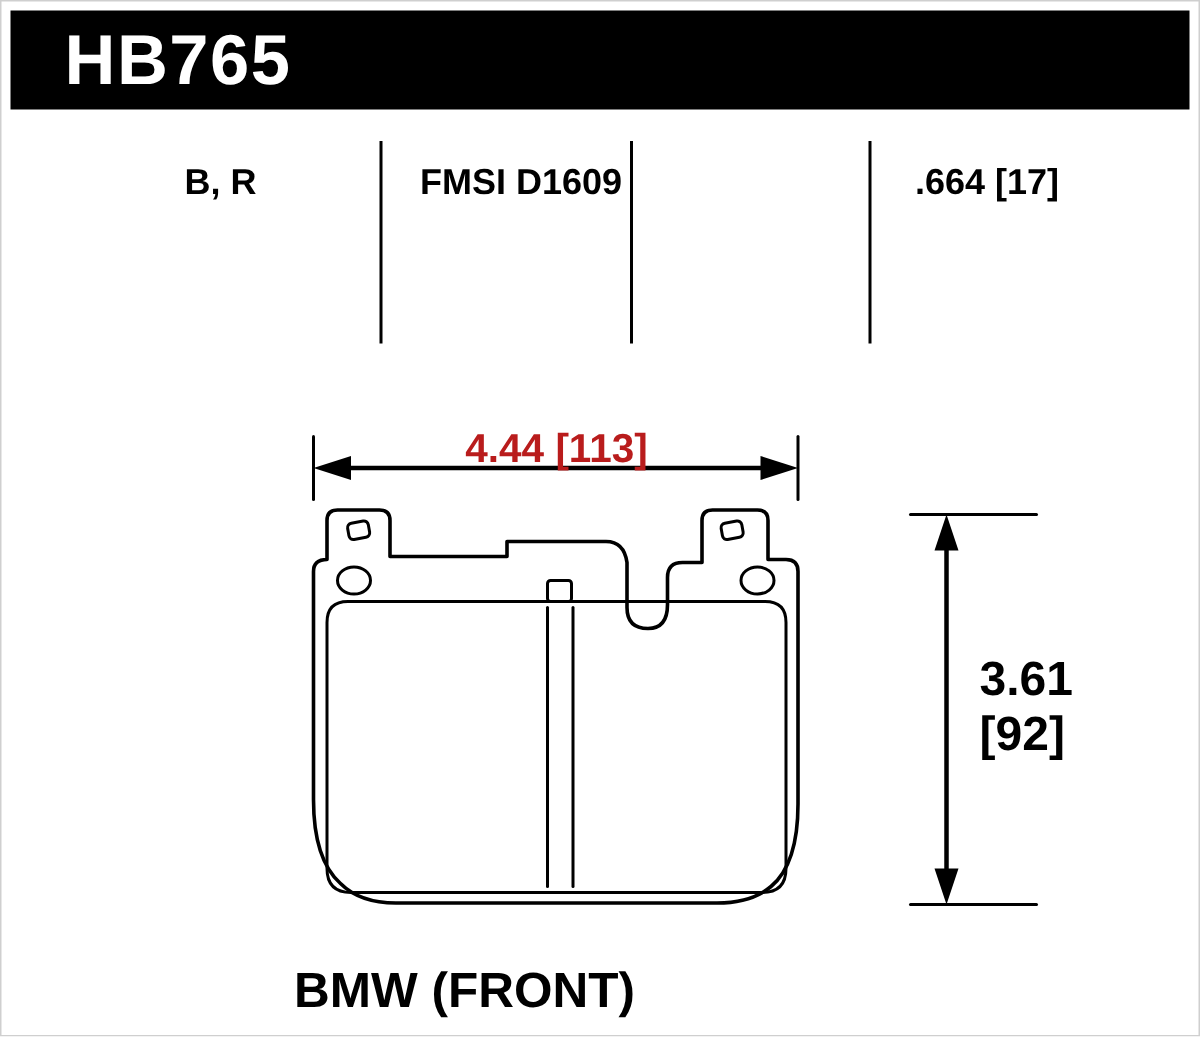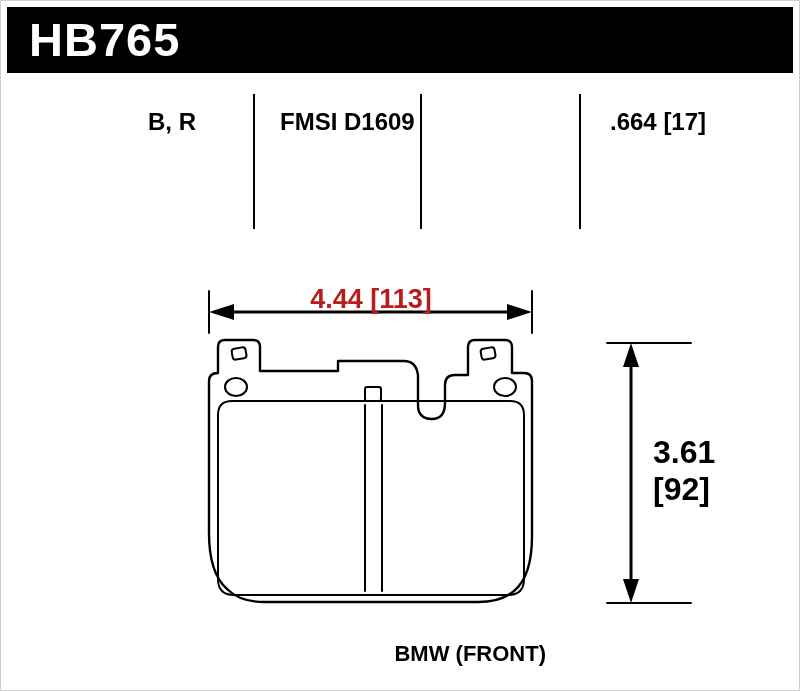--- a/index.html
+++ b/index.html
@@ -7,51 +7,51 @@
   .page {
     position:relative; width:800px; height:691px;
     background:#ffffff; border:1px solid #cfcfcf; overflow:hidden;
   }
   .header-bar {
     position:absolute; left:6px; top:6px; width:786px; height:66px;
     background:#000000; display:flex; align-items:center;
   }
   .part-number {
     color:#ffffff; font-size:47px; font-weight:bold; letter-spacing:1px;
-    padding-left:22px; line-height:66px;
+    padding-left:36px; line-height:66px;
   }
   .spec-text {
     position:absolute; font-size:24px; font-weight:bold; color:#000;
     white-space:nowrap;
   }
   .vsep { position:absolute; width:2px; background:#000; }
   .dim-width-label {
     position:absolute; left:240px; top:283px; width:260px;
     text-align:center; font-size:27px; font-weight:bold; color:#b91c1c;
   }
   .dim-height-label {
     position:absolute; left:652px; top:433px;
     font-size:32px; font-weight:bold; color:#000; line-height:37px;
   }
   .footer-app {
     position:absolute; left:195px; top:640px; width:350px;
-    text-align:right; font-size:22px; font-weight:bold; color:#000;
+    text-align:left; font-size:33px; font-weight:bold; color:#000;
   }
   svg.drawing { position:absolute; left:0; top:0; }
 </style>
 </head>
 <body>
 
 <div class="page">
 
   <div class="header-bar">
     <div class="part-number">HB765</div>
   </div>
 
-  <div class="spec-text" style="left:122px; top:107px;margin-left:25px;">B, R</div>
+  <div class="spec-text" style="left:122px; top:107px;">B, R</div>
   <div class="vsep" style="left:252px; top:93px; height:135px;"></div>
   <div class="spec-text" style="left:263px; top:107px;margin-left:16px;">FMSI D1609</div>
   <div class="vsep" style="left:419px; top:93px; height:135px;"></div>
   <div class="vsep" style="left:578px; top:93px; height:135px;"></div>
   <div class="spec-text" style="left:585px; top:107px;margin-left:24px;">.664 [17]</div>
 
   <svg class="drawing" width="800" height="691" viewBox="0 0 800 691">
     <g fill="none" stroke="#000" stroke-width="2.4" stroke-linejoin="round" stroke-linecap="round">
 
       <path d="

